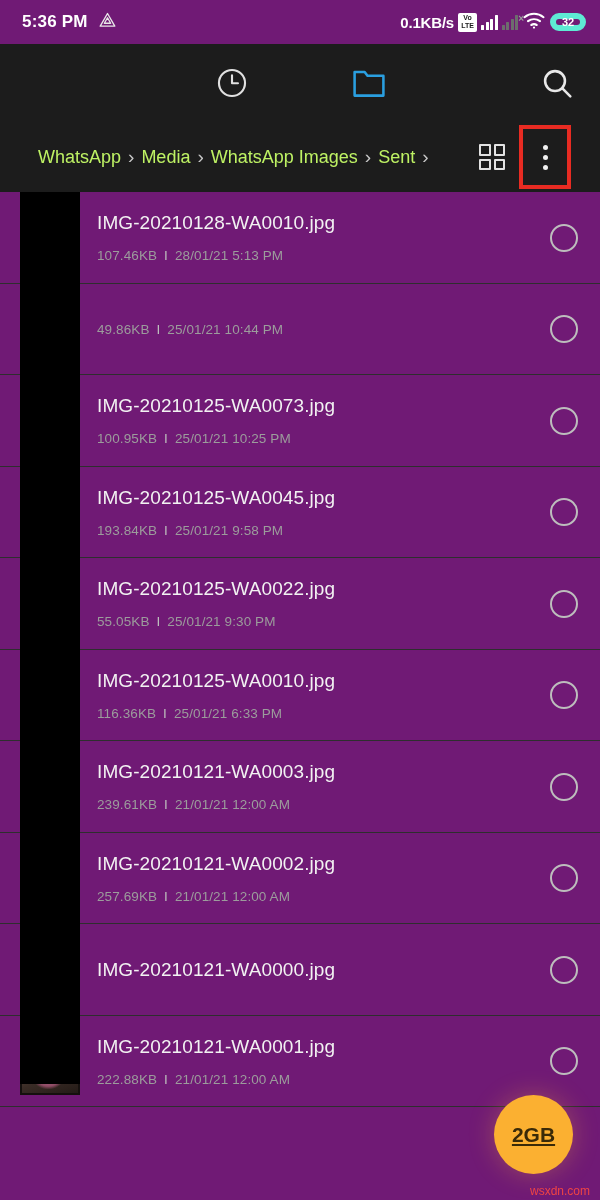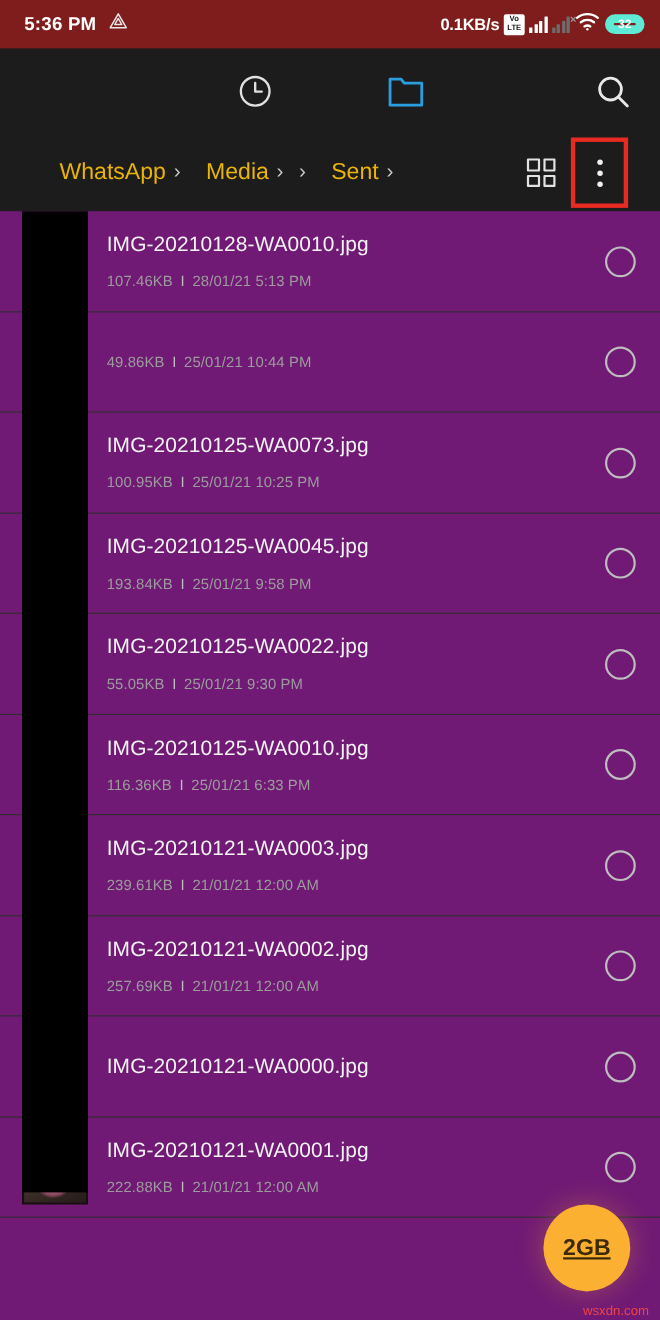--- a/index.html
+++ b/index.html
@@ -9,21 +9,21 @@
     font-family:"Liberation Sans", sans-serif;
     background:#1c1c1c;
     color:#e8e8e8;
     overflow:hidden;
     position:relative;
   }
 
   
   .statusbar{
     height:44px; width:100%;
-    background:#7f1d1d;
+    background:#701a75;
     display:flex; align-items:center;
     padding:0 14px 0 22px;
     position:relative;
     justify-content:space-between;
   }
   .sb-left{ display:flex; align-items:center; gap:10px; }
   .sb-clock{ font-size:17px; font-weight:bold; color:#fff; letter-spacing:.2px; }
   .sb-right{ margin-left:auto; display:flex; align-items:center; gap:4px; }
   .sb-net{ font-size:15px; font-weight:bold; color:#fff; letter-spacing:-.2px; }
   .volte{
@@ -34,21 +34,21 @@
   .bars{ display:flex; align-items:flex-end; gap:1.5px; height:16px; }
   .bars i{ display:block; width:3px; background:#fff; border-radius:.5px; }
   .bars.dim i{ background:#6d6d6d; }
   .bars i:nth-child(1){height:5px}
   .bars i:nth-child(2){height:8px}
   .bars i:nth-child(3){height:11px}
   .bars i:nth-child(4){height:15px}
   .bars-wrap{ position:relative; display:flex; align-items:flex-end; }
   .xmark{ position:absolute; right:-6px; top:-1px; font-size:10px; color:#9a9a9a; font-weight:bold; }
   .batt{
-    width:36px;height:18px;border:8px solid #5eead4;border-radius:9px;
+    width:36px;height:18px;border:6px solid #5eead4;border-radius:9px;
     display:flex;align-items:center;justify-content:center;
     font-size:11px;font-weight:bold;color:#fff;
   }
 
   
   .toolbar{
     height:78px; display:flex; align-items:center;
     background:#1c1c1c;
     padding:0 26px;
   }
@@ -60,21 +60,21 @@
   .hamburger span{ display:block; height:2.5px; background:#e0e0e0; border-radius:2px; }
 
   
   .crumbbar{
     height:70px; display:flex; align-items:center;
     padding:0 16px 0 38px;
     background:#1c1c1c;
     position:relative;
   }
   .crumbs{ display:flex; align-items:center; flex:1; min-width:0; }
-  .crumb{ font-size:21px; color:#eab308; white-space:nowrap; cursor:pointer;margin-left:16px; }
+  .crumb{ font-size:18px; color:#bef264; white-space:nowrap; cursor:pointer; }
   .sep{ font-size:19px; color:#c8c8c8; margin:0 7px; font-weight:300; }
   .gridicon{
     width:26px;height:26px;display:grid;grid-template-columns:1fr 1fr;grid-template-rows:1fr 1fr;
     gap:3px; margin-right:14px; cursor:pointer;
   }
   .gridicon b{ border:2px solid #e2e2e2; border-radius:1px; display:block; }
   .kebabwrap{
     width:52px;height:64px;
     border:4px solid #e82b22;
     display:flex;align-items:center;justify-content:center;
@@ -215,20 +215,21 @@
     </div>
   </div>
 </div>
 
 <div class="crumbbar">
   <div class="crumbs">
     <span class="crumb">WhatsApp</span>
     <span class="sep">›</span>
     <span class="crumb">Media</span>
     <span class="sep">›</span>
+    <span class="crumb">WhatsApp Images</span>
     <span class="sep">›</span>
     <span class="crumb">Sent</span>
     <span class="sep">›</span>
   </div>
   <div class="gridicon">
       <b></b>
       <b></b>
       <b></b>
       <b></b>
     </div>

